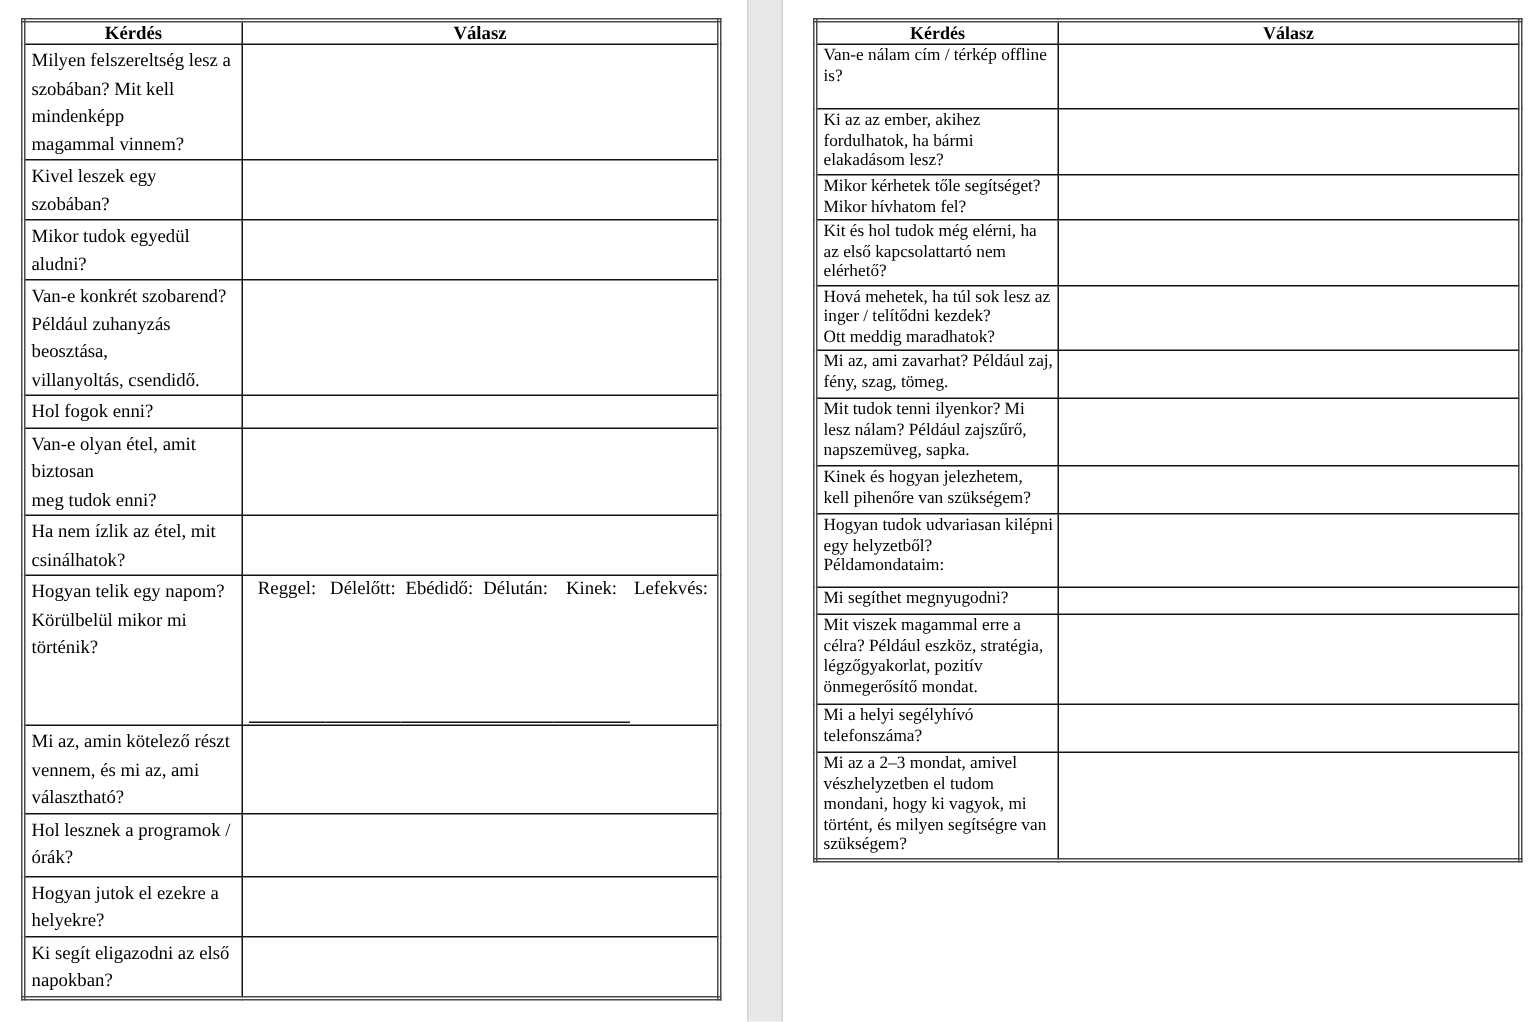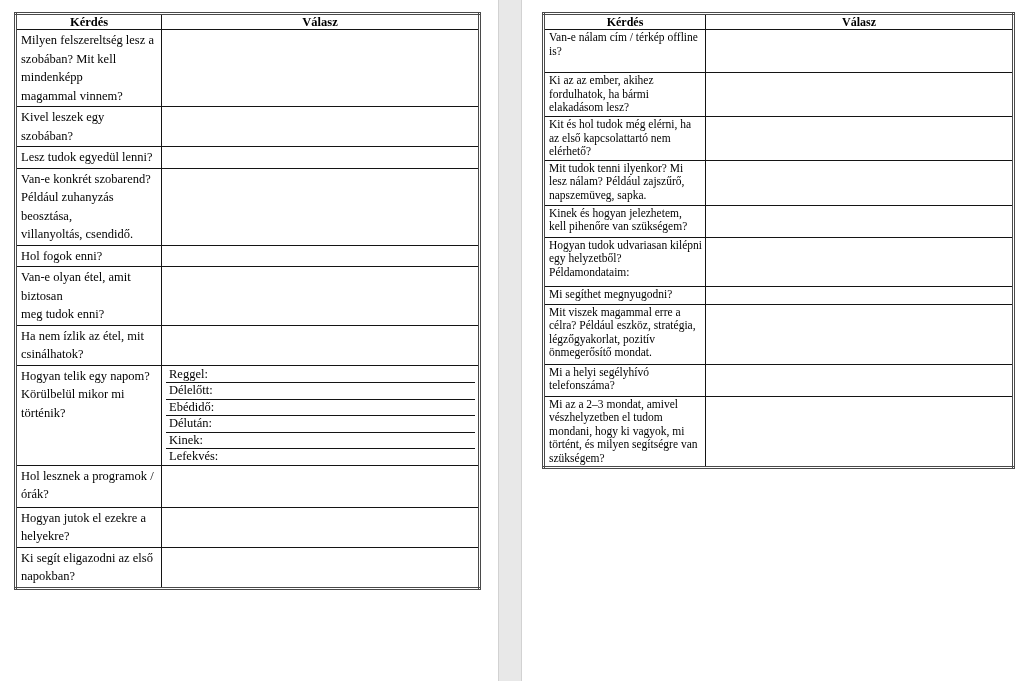--- a/index.html
+++ b/index.html
@@ -38,21 +38,21 @@
   #table-left th{font-size:12.5px;line-height:14px;}
   #table-left col.qcol{width:146px;}
 
   
   #table-right{left:20px;top:12px;width:473px;font-size:11.5px;line-height:13.5px;}
   #table-right th{font-size:12px;line-height:13px;}
   #table-right col.qcol{width:162px;}
 
   
   td.slots-cell{padding:0;}
-  .slots{display:flex;flex-direction:column;height:97px;}
+  .slots{display:flex;flex-direction:row;height:97px;text-align:center;}
   .slot{flex:1;border-bottom:1px solid #141414;padding:0 3px;line-height:15.5px;box-sizing:border-box;}
   .slot:last-child{border-bottom:none;}
   td.mid{vertical-align:middle;}
 </style>
 </head>
 <body>
 
 <div class="page" id="page-left">
   <table class="qa" id="table-left">
     <colgroup>
@@ -68,21 +68,21 @@
           <td class="q">Milyen felszereltség lesz a
 szobában? Mit kell mindenképp
 magammal vinnem?</td>
           <td></td>
         </tr>
     <tr style="height:21px">
           <td class="q">Kivel leszek egy szobában?</td>
           <td></td>
         </tr>
     <tr style="height:21px">
-          <td class="q">Lesz tudok egyedül lenni?</td>
+          <td class="q">Mikor tudok egyedül aludni?</td>
           <td></td>
         </tr>
     <tr style="height:58px">
           <td class="q">Van-e konkrét szobarend?
 Például zuhanyzás beosztása,
 villanyoltás, csendidő.</td>
           <td></td>
         </tr>
     <tr style="height:21px">
           <td class="q">Hol fogok enni?</td>
@@ -105,20 +105,26 @@
         <div class="slots">
           <div class="slot">Reggel:</div>
           <div class="slot">Délelőtt:</div>
           <div class="slot">Ebédidő:</div>
           <div class="slot">Délután:</div>
           <div class="slot">Kinek:</div>
           <div class="slot">Lefekvés:</div>
         </div>
       </td>
     </tr>
+    <tr style="height:53px">
+          <td class="q">Mi az, amin kötelező részt
+vennem, és mi az, ami
+választható?</td>
+          <td></td>
+        </tr>
     <tr style="height:42px">
           <td class="q">Hol lesznek a programok / órák?</td>
           <td></td>
         </tr>
     <tr style="height:40px">
           <td class="q">Hogyan jutok el ezekre a
 helyekre?</td>
           <td></td>
         </tr>
     <tr style="height:39px">
@@ -148,24 +154,40 @@
           <td class="q">Van-e nálam cím / térkép offline
 is?</td>
           <td></td>
         </tr>
     <tr style="height:44px">
           <td class="q">Ki az az ember, akihez
 fordulhatok, ha bármi
 elakadásom lesz?</td>
           <td></td>
         </tr>
+    <tr style="height:30px">
+          <td class="q">Mikor kérhetek tőle segítséget?
+Mikor hívhatom fel?</td>
+          <td></td>
+        </tr>
     <tr style="height:37px">
           <td class="q">Kit és hol tudok még elérni, ha
 az első kapcsolattartó nem
 elérhető?</td>
+          <td></td>
+        </tr>
+    <tr style="height:43px">
+          <td class="q">Hová mehetek, ha túl sok lesz az
+inger / telítődni kezdek?
+Ott meddig maradhatok?</td>
+          <td></td>
+        </tr>
+    <tr style="height:32px">
+          <td class="q">Mi az, ami zavarhat? Például zaj,
+fény, szag, tömeg.</td>
           <td></td>
         </tr>
     <tr style="height:45px">
           <td class="q">Mit tudok tenni ilyenkor? Mi
 lesz nálam? Például zajszűrő,
 napszemüveg, sapka.</td>
           <td></td>
         </tr>
     <tr style="height:32px">
           <td class="q">Kinek és hogyan jelezhetem,

